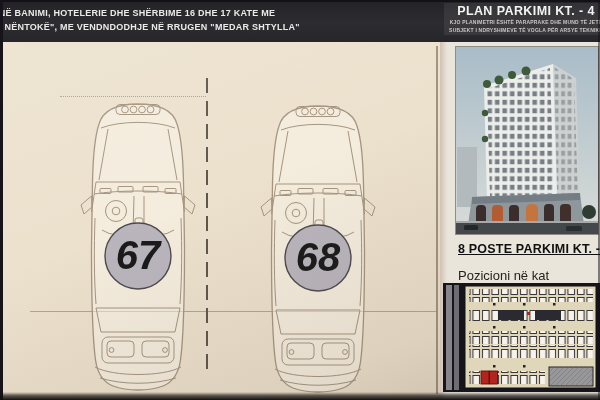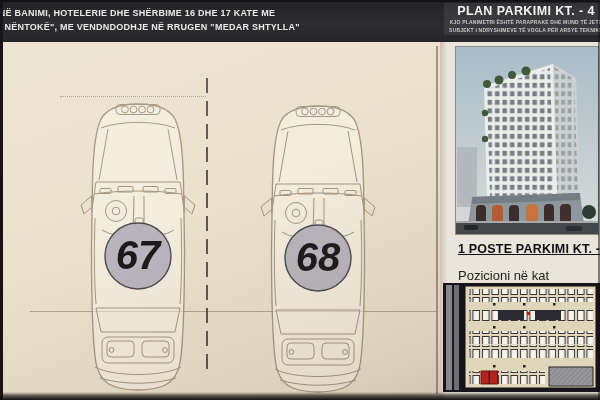--- a/index.html
+++ b/index.html
@@ -238,21 +238,21 @@
         <g>
           <rect x="0" y="174" width="142" height="2.5" fill="#a7a9aa"></rect>
           <rect x="0" y="176" width="142" height="11" fill="#44484b"></rect>
           <rect x="8" y="178" width="14" height="5" rx="1.5" fill="#23262a"></rect>
           <rect x="110" y="179" width="16" height="5" rx="1.5" fill="#2a2d31"></rect>
           <circle cx="133" cy="165" r="7" fill="#2f3c33"></circle>
         </g>
       </svg>
     </div>
 
-    <div class="panel-title">1 POSTE  PARKIMI KT. -</div>
+    <div class="panel-title">8 POSTE  PARKIMI KT. -</div>
     <div class="panel-subtitle">Pozicioni në kat</div>
 
     <div class="plan-box">
       <svg viewBox="0 0 157 109" width="157" height="109">
         <defs>
           <pattern id="cp" width="9.5" height="13" patternUnits="userSpaceOnUse">
             <rect x="1.5" y="1.5" width="6.5" height="10" fill="#f6f3ec" stroke="#26242a" stroke-width="0.9"></rect>
           </pattern>
           <pattern id="hatch" width="5" height="5" patternUnits="userSpaceOnUse">
             <path d="M0,5 L5,0" stroke="#6f6f72" stroke-width="1"></path>

